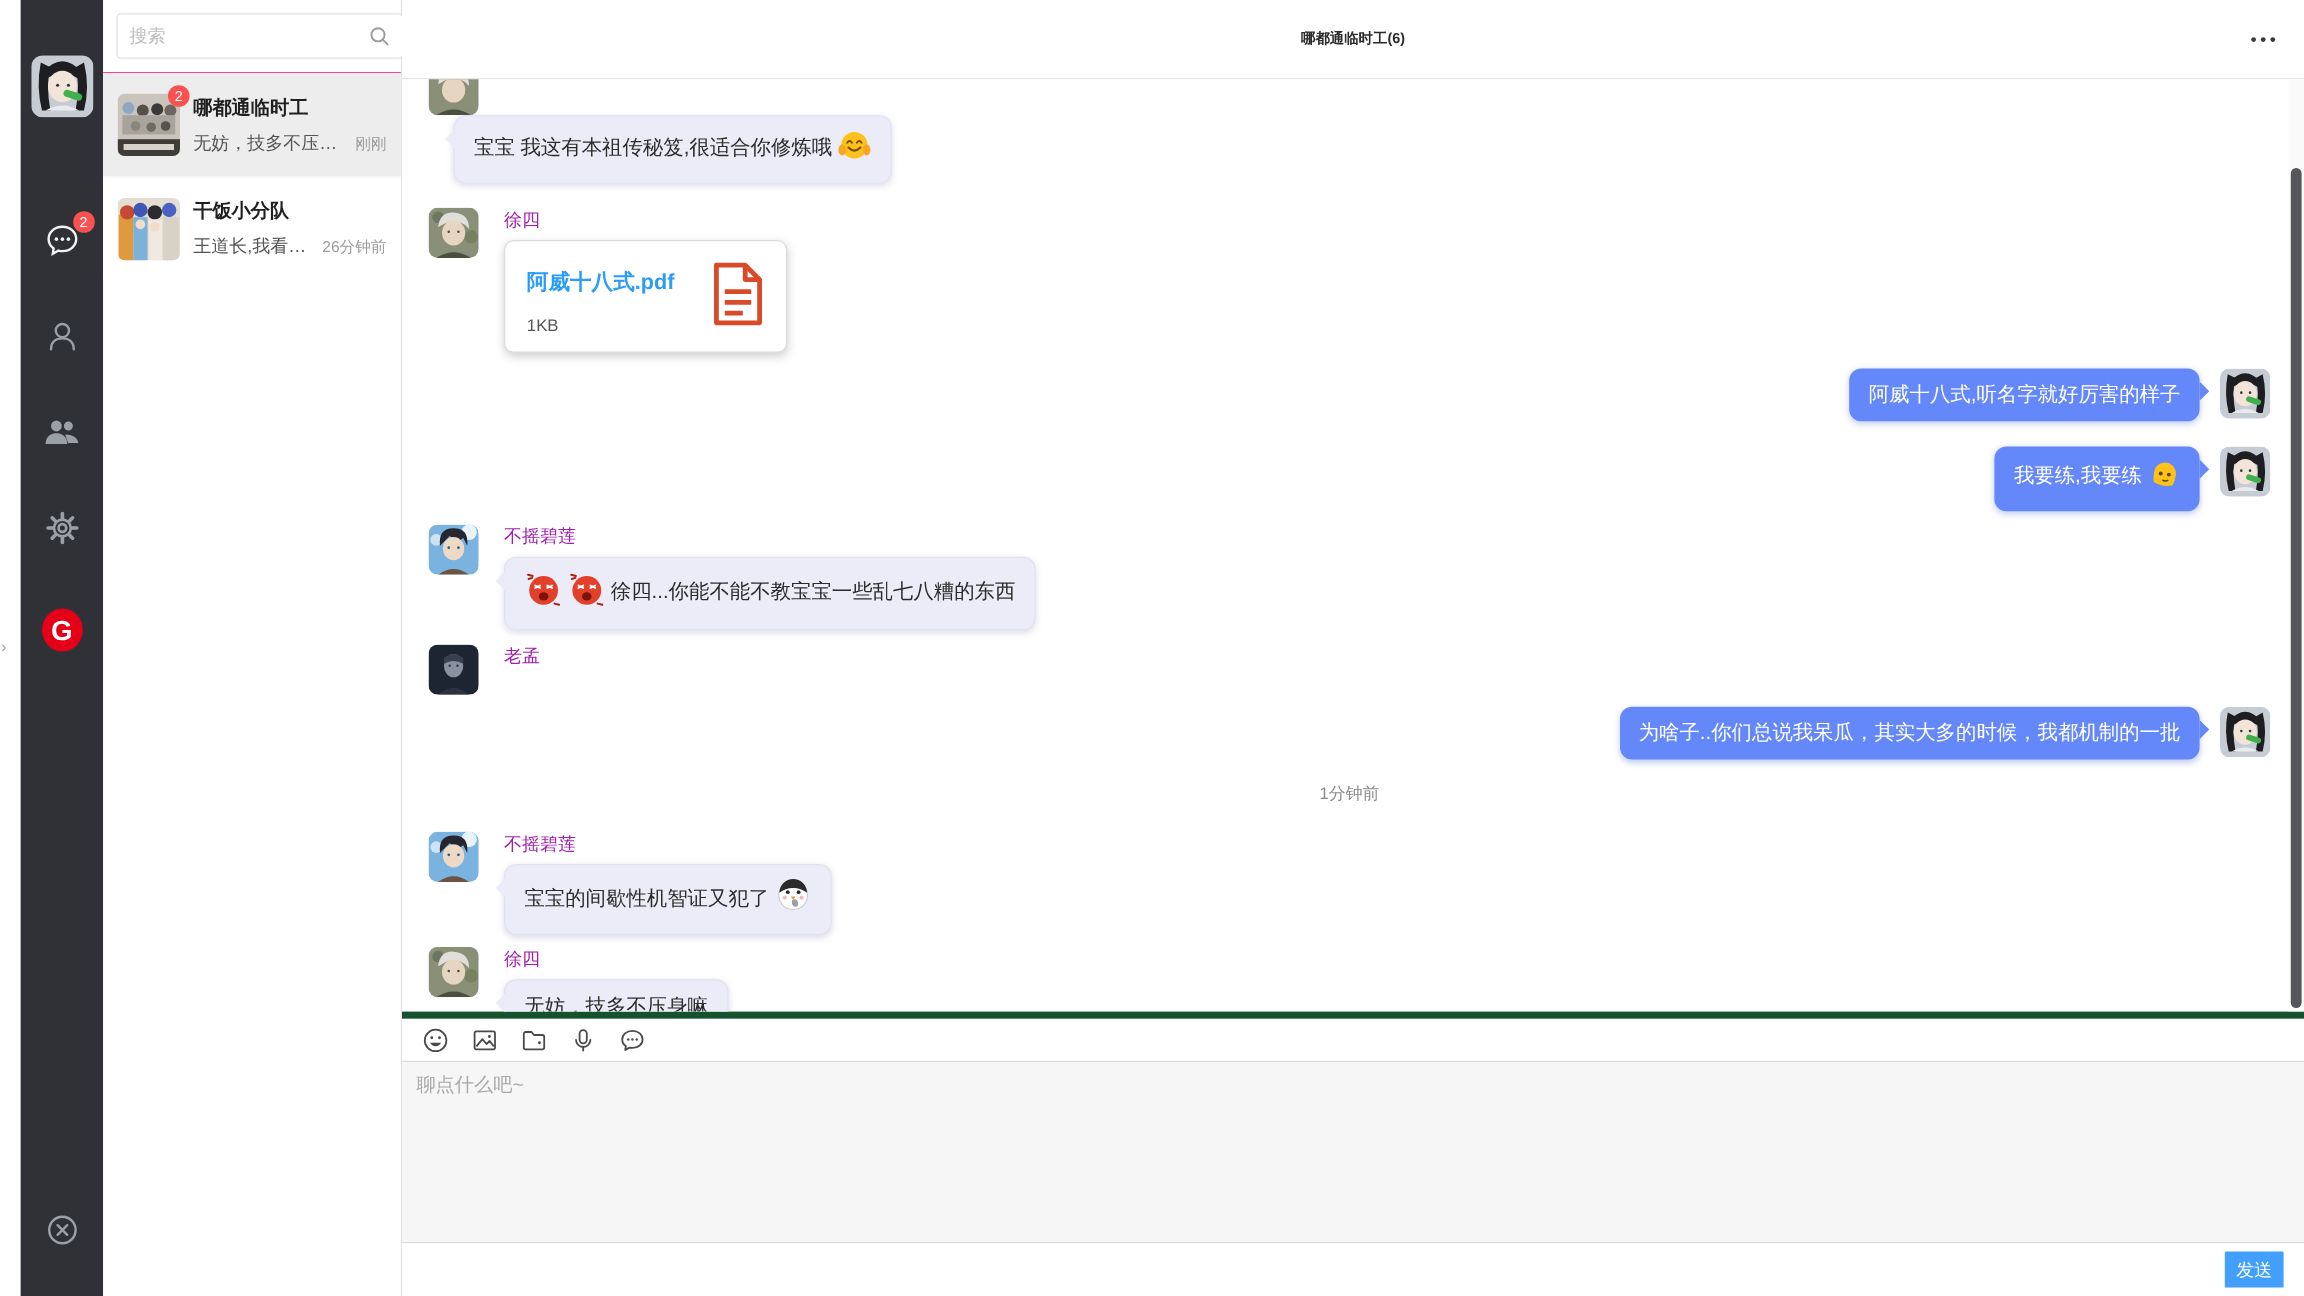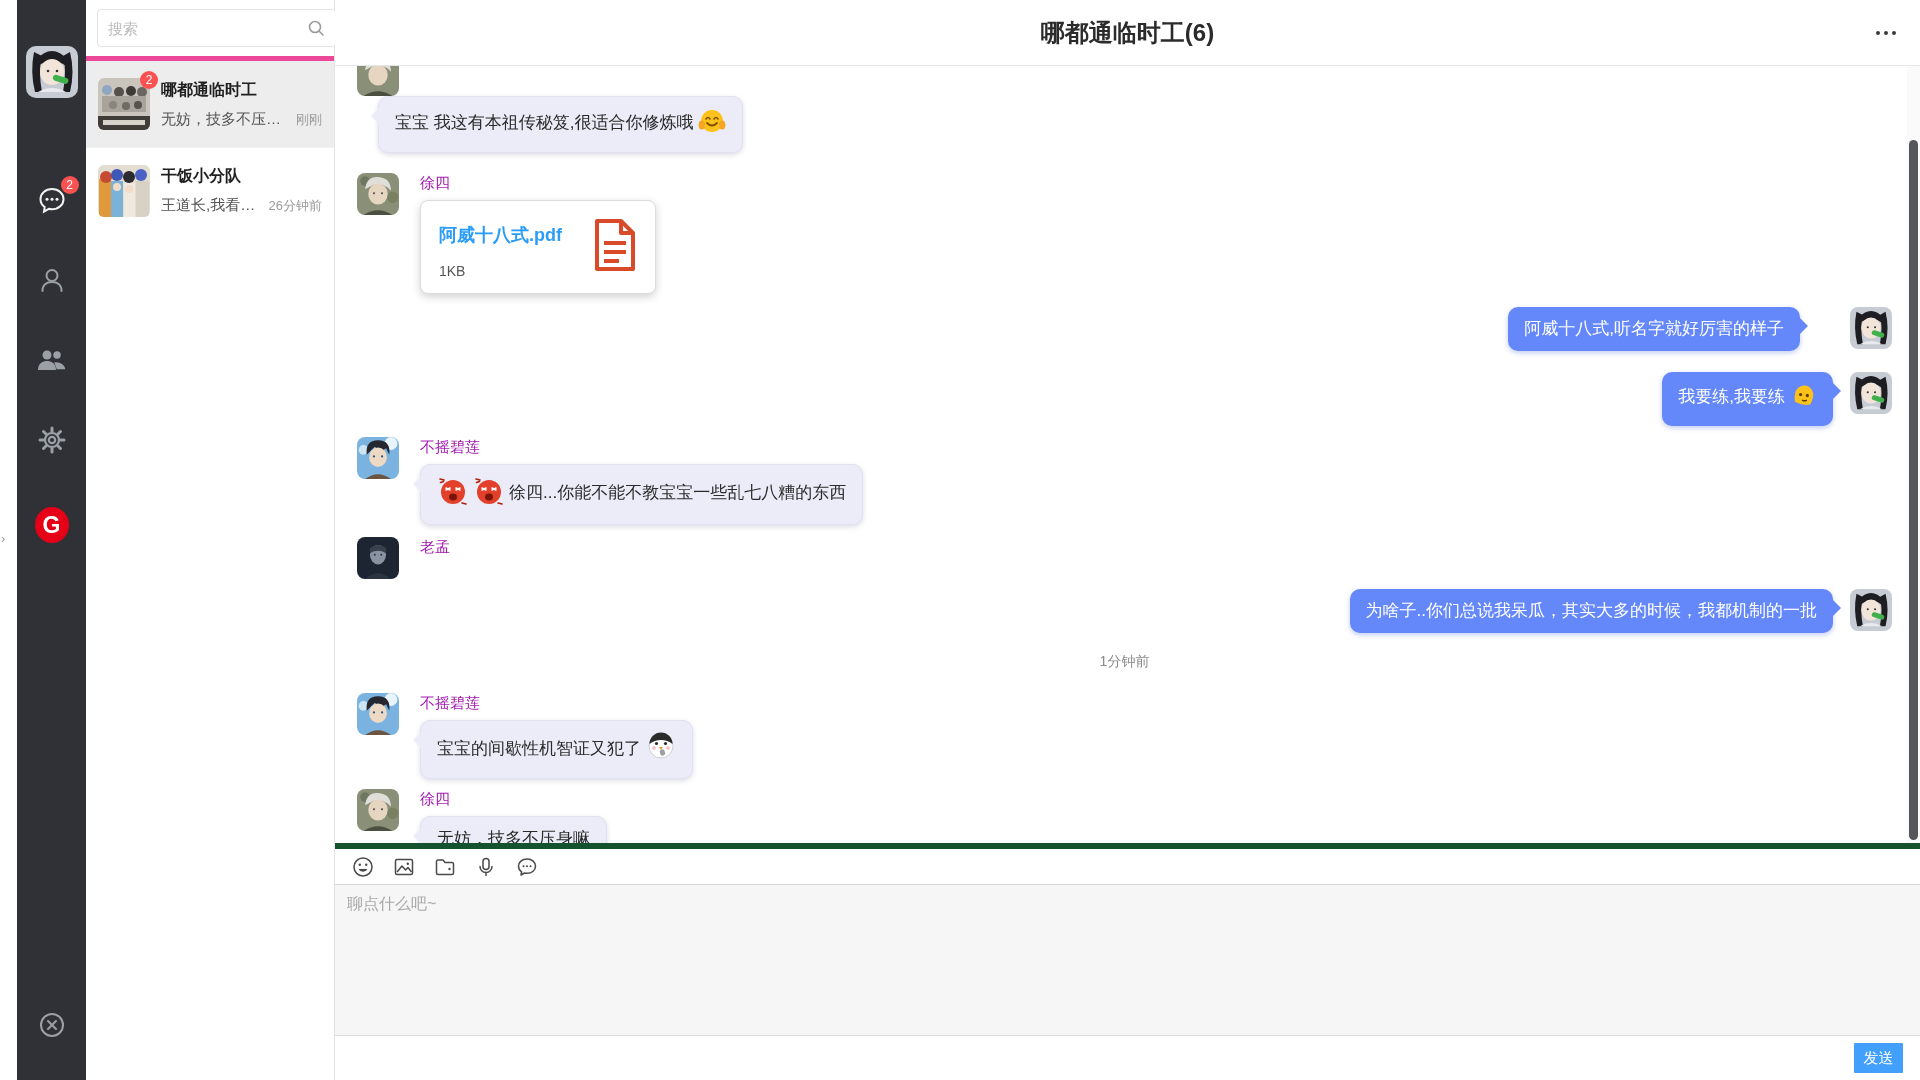--- a/index.html
+++ b/index.html
@@ -17,42 +17,42 @@
   .rail-item { position:relative; width:34px; height:30px; display:flex; align-items:center; justify-content:center; cursor:pointer; }
   .rail-item svg { display:block; }
   .badge { position:absolute; background:#fa5151; color:#fff; font-size:12px; line-height:18px;
     min-width:18px; height:18px; border-radius:9px; text-align:center; padding:0 4px; }
   .rail .badge { top:-9px; right:-10px; }
   .g-logo { width:36px; height:36px; border-radius:50%; background:#e60017; color:#fff; font-weight:bold;
     font-size:23px; display:flex; align-items:center; justify-content:center; cursor:pointer; }
 
   
   .convos { width:249px; border-right:1px solid #e4e4e4; background:#fff; display:flex; flex-direction:column; flex-shrink:0; }
-  .search-row { height:61px; border-bottom:5px solid #ec4899; display:flex; align-items:center; padding:0 11px; flex-shrink:0; }
+  .search-row { height:61px; border-bottom:1px solid #ec4899; display:flex; align-items:center; padding:0 11px; flex-shrink:0; }
   .search-box { flex:1; height:38px; border:1px solid #e2e2e2; border-radius:4px; background:#fff;
     display:flex; align-items:center; padding:0 10px; }
   .search-box input { flex:1; border:none; outline:none; font-size:15px; color:#333; min-width:0; }
   .search-box input::placeholder { color:#bcbcbc; }
   .convo { height:86px; display:flex; align-items:center; padding:0 12px; cursor:pointer; background:#fff; }
   .convo.selected { background:#ededed; }
   .convo + .convo { border-top:1px solid #f2f2f2; }
   .convo-avatar { position:relative; width:52px; height:52px; border-radius:6px; flex-shrink:0; }
   .convo-avatar svg { border-radius:6px; display:block; }
   .convo-avatar .badge { top:-7px; right:-8px; }
   .convo-info { flex:1; margin-left:11px; min-width:0; }
   .convo-name { font-size:16px; font-weight:bold; color:#1f1f1f; margin-bottom:9px; }
   .convo-row2 { display:flex; align-items:baseline; }
   .convo-preview { flex:1; font-size:15px; color:#555; white-space:nowrap; overflow:hidden; text-overflow:ellipsis; }
   .convo-time { font-size:13px; color:#9b9b9b; margin-left:4px; flex-shrink:0; }
 
   
   .main { flex:1; display:flex; flex-direction:column; background:#fff; min-width:0; }
   .chat-header { height:66px; border-bottom:1px solid #e7e7e7; position:relative;
     display:flex; align-items:center; justify-content:center; flex-shrink:0; }
-  .chat-title { font-size:24px; font-weight:bold; color:#2b2b2b; }
+  .chat-title { font-size:12px; font-weight:bold; color:#2b2b2b; }
   .more-dots { position:absolute; right:24px; top:31px; display:flex; gap:4px; cursor:pointer; }
   .more-dots i { width:4px; height:4px; border-radius:50%; background:#3a3a3a; }
 
   .messages { flex:1; position:relative; overflow:hidden; padding:0 28px 0 22px; }
   .scroll-track { position:absolute; top:0; right:0; width:13px; height:100%; background:#fafafa; }
   .scroll-thumb { position:absolute; top:74px; bottom:3px; left:2px; width:9px; background:#55565a; border-radius:5px; cursor:grab; }
 
   .msg { display:flex; }
   .msg.right { justify-content:flex-end; }
   .avatar42 { width:42px; height:42px; border-radius:8px; overflow:hidden; flex-shrink:0; cursor:pointer; }
@@ -87,21 +87,21 @@
     padding:9px 12px; font-size:16px; color:#333; font-family:"Liberation Sans","DejaVu Sans",sans-serif; }
   .composer textarea::placeholder { color:#a9a9a9; }
   .send-row { height:45px; background:#fff; border-top:1px solid #dcdcdc;
     display:flex; align-items:center; justify-content:flex-end; padding-right:17px; flex-shrink:0; }
   .send-btn { width:49px; height:30px; background:#42a0fc; color:#fff; border:none; border-radius:1px;
     font-size:15px; cursor:pointer; }
 
   
   .m-first { margin-top:-12px;flex-direction:column; }
   .m-xu1   { margin-top:20px; }
-  .m-r1    { margin-top:13px;gap:33px; }
+  .m-r1    { margin-top:13px; }
   .m-r2    { margin-top:21px; }
   .m-by1   { margin-top:11px; }
   .m-lm    { margin-top:12px; }
   .m-r3    { margin-top:10px; }
   .m-div   { margin-top:20px; }
   .m-by2   { margin-top:22px; }
   .m-xu2   { margin-top:10px; }
 </style>
 </head>
 <body>

